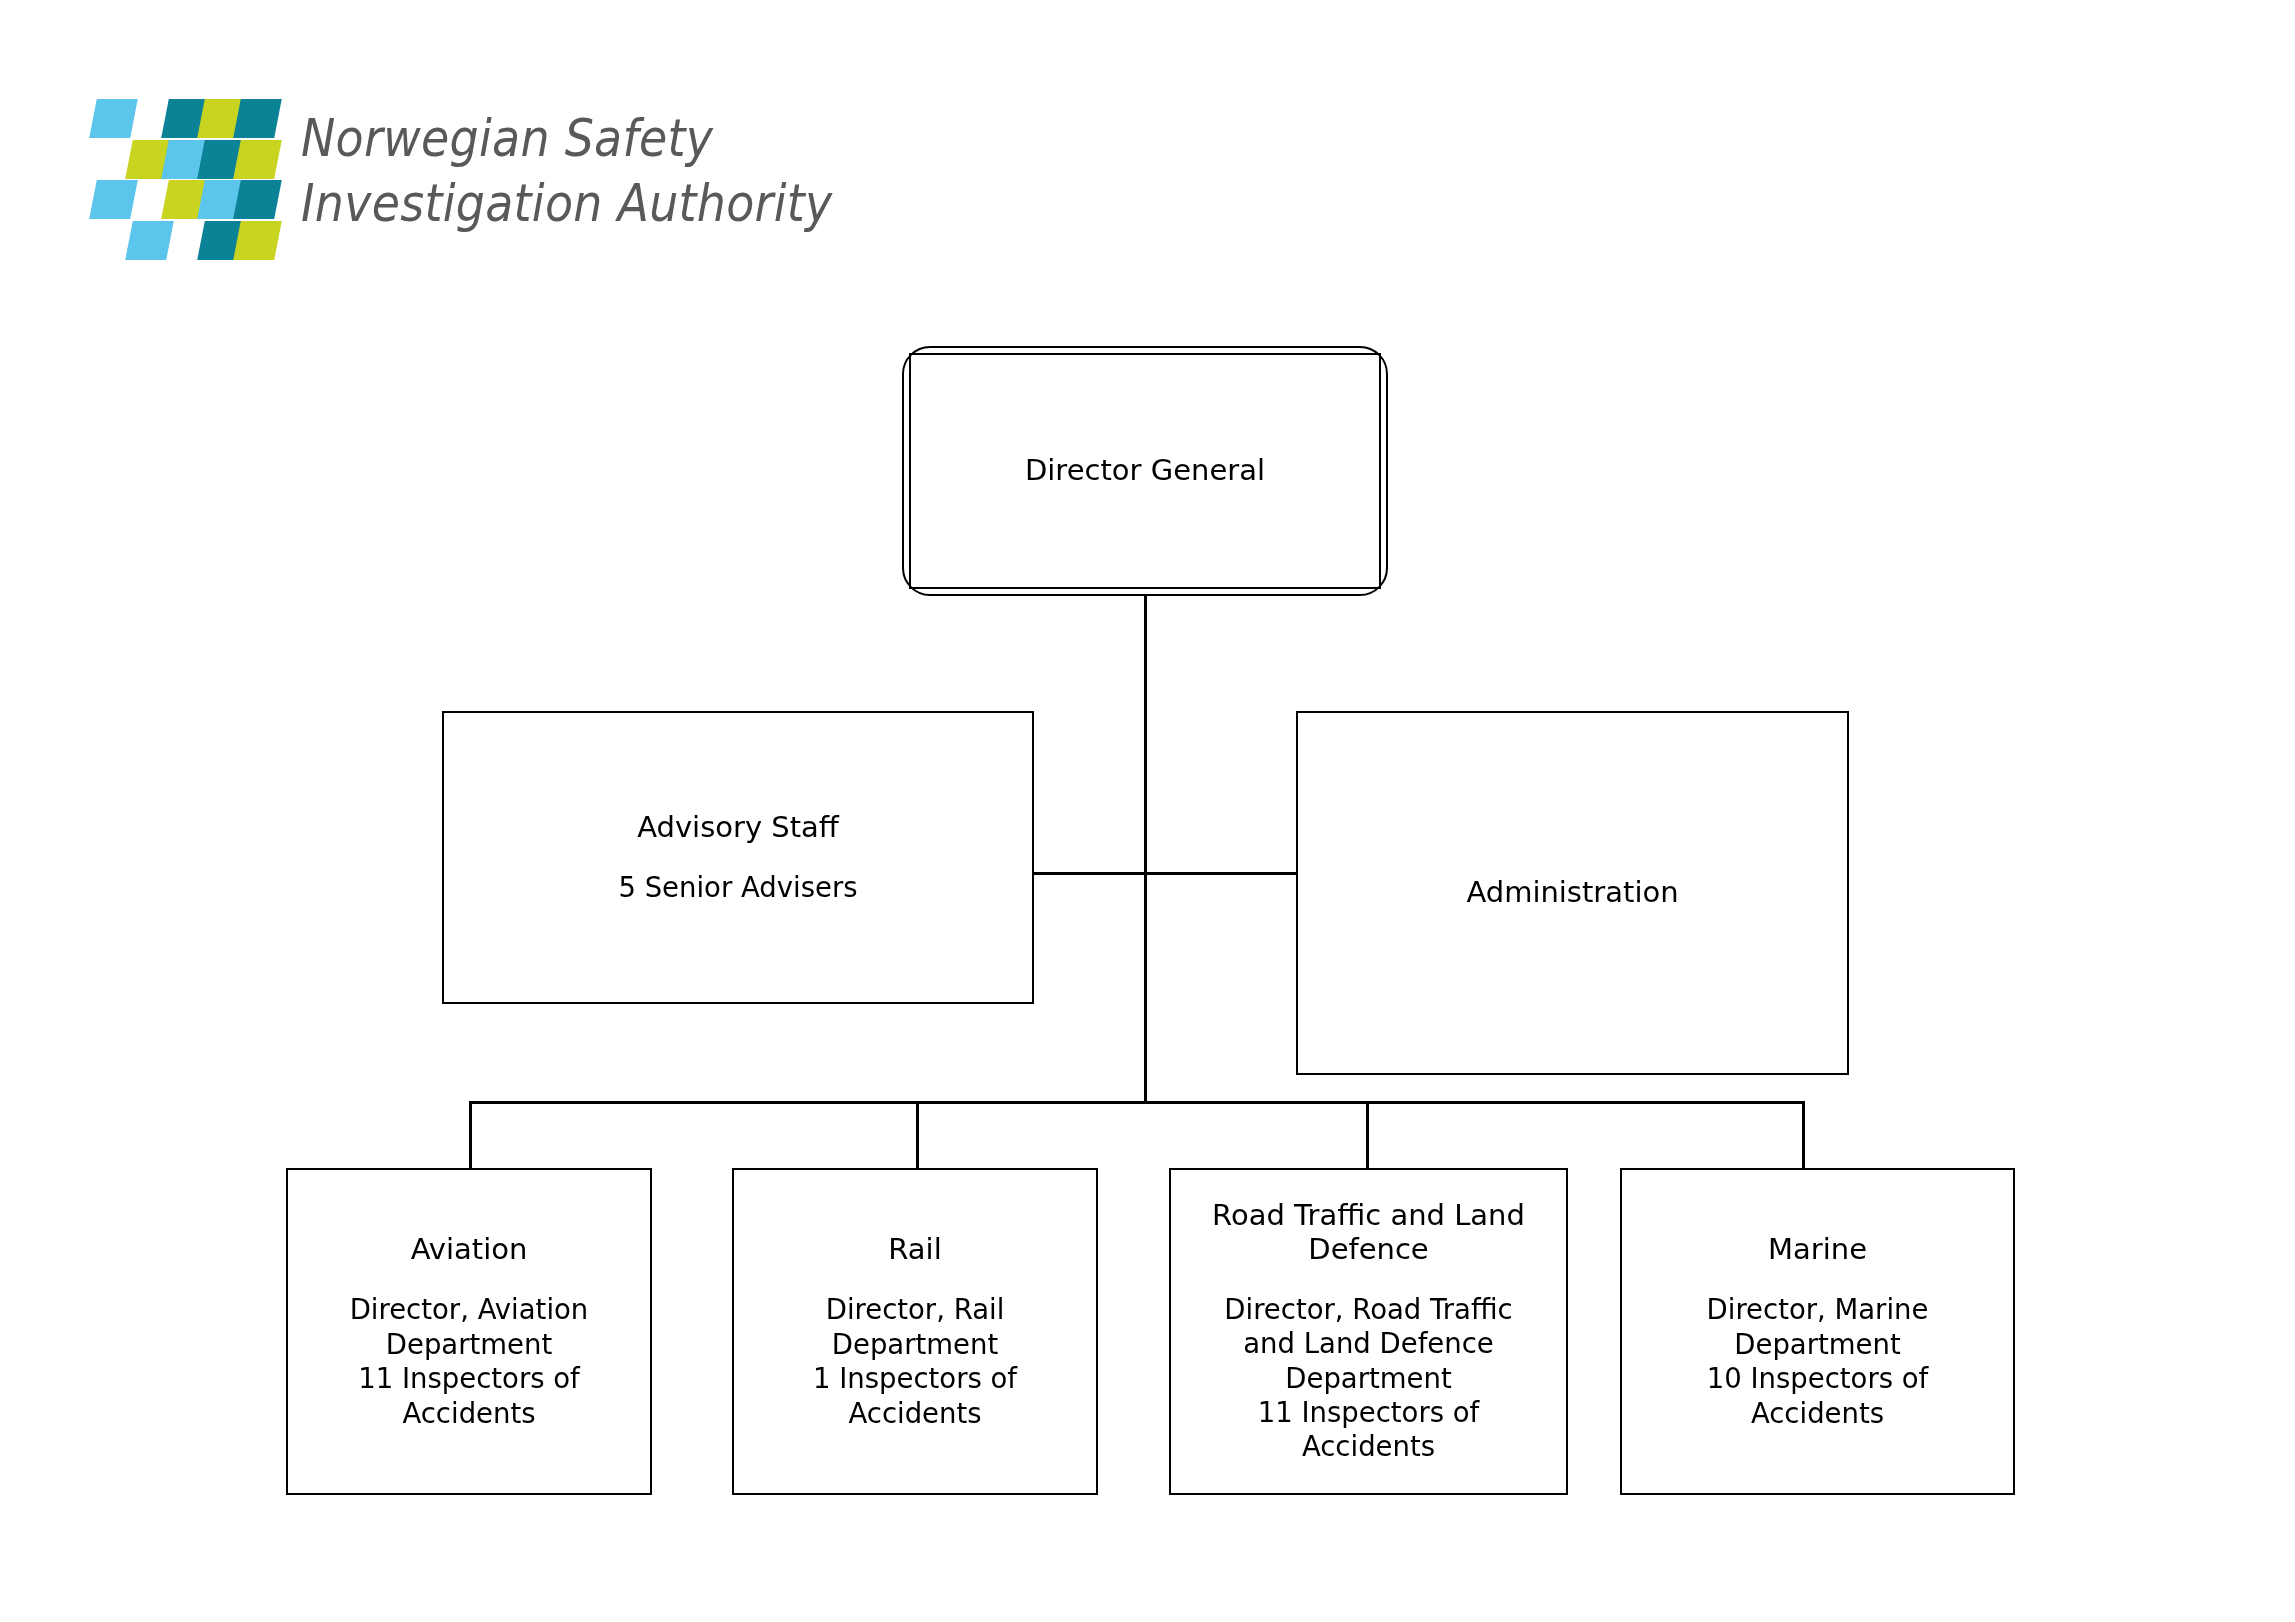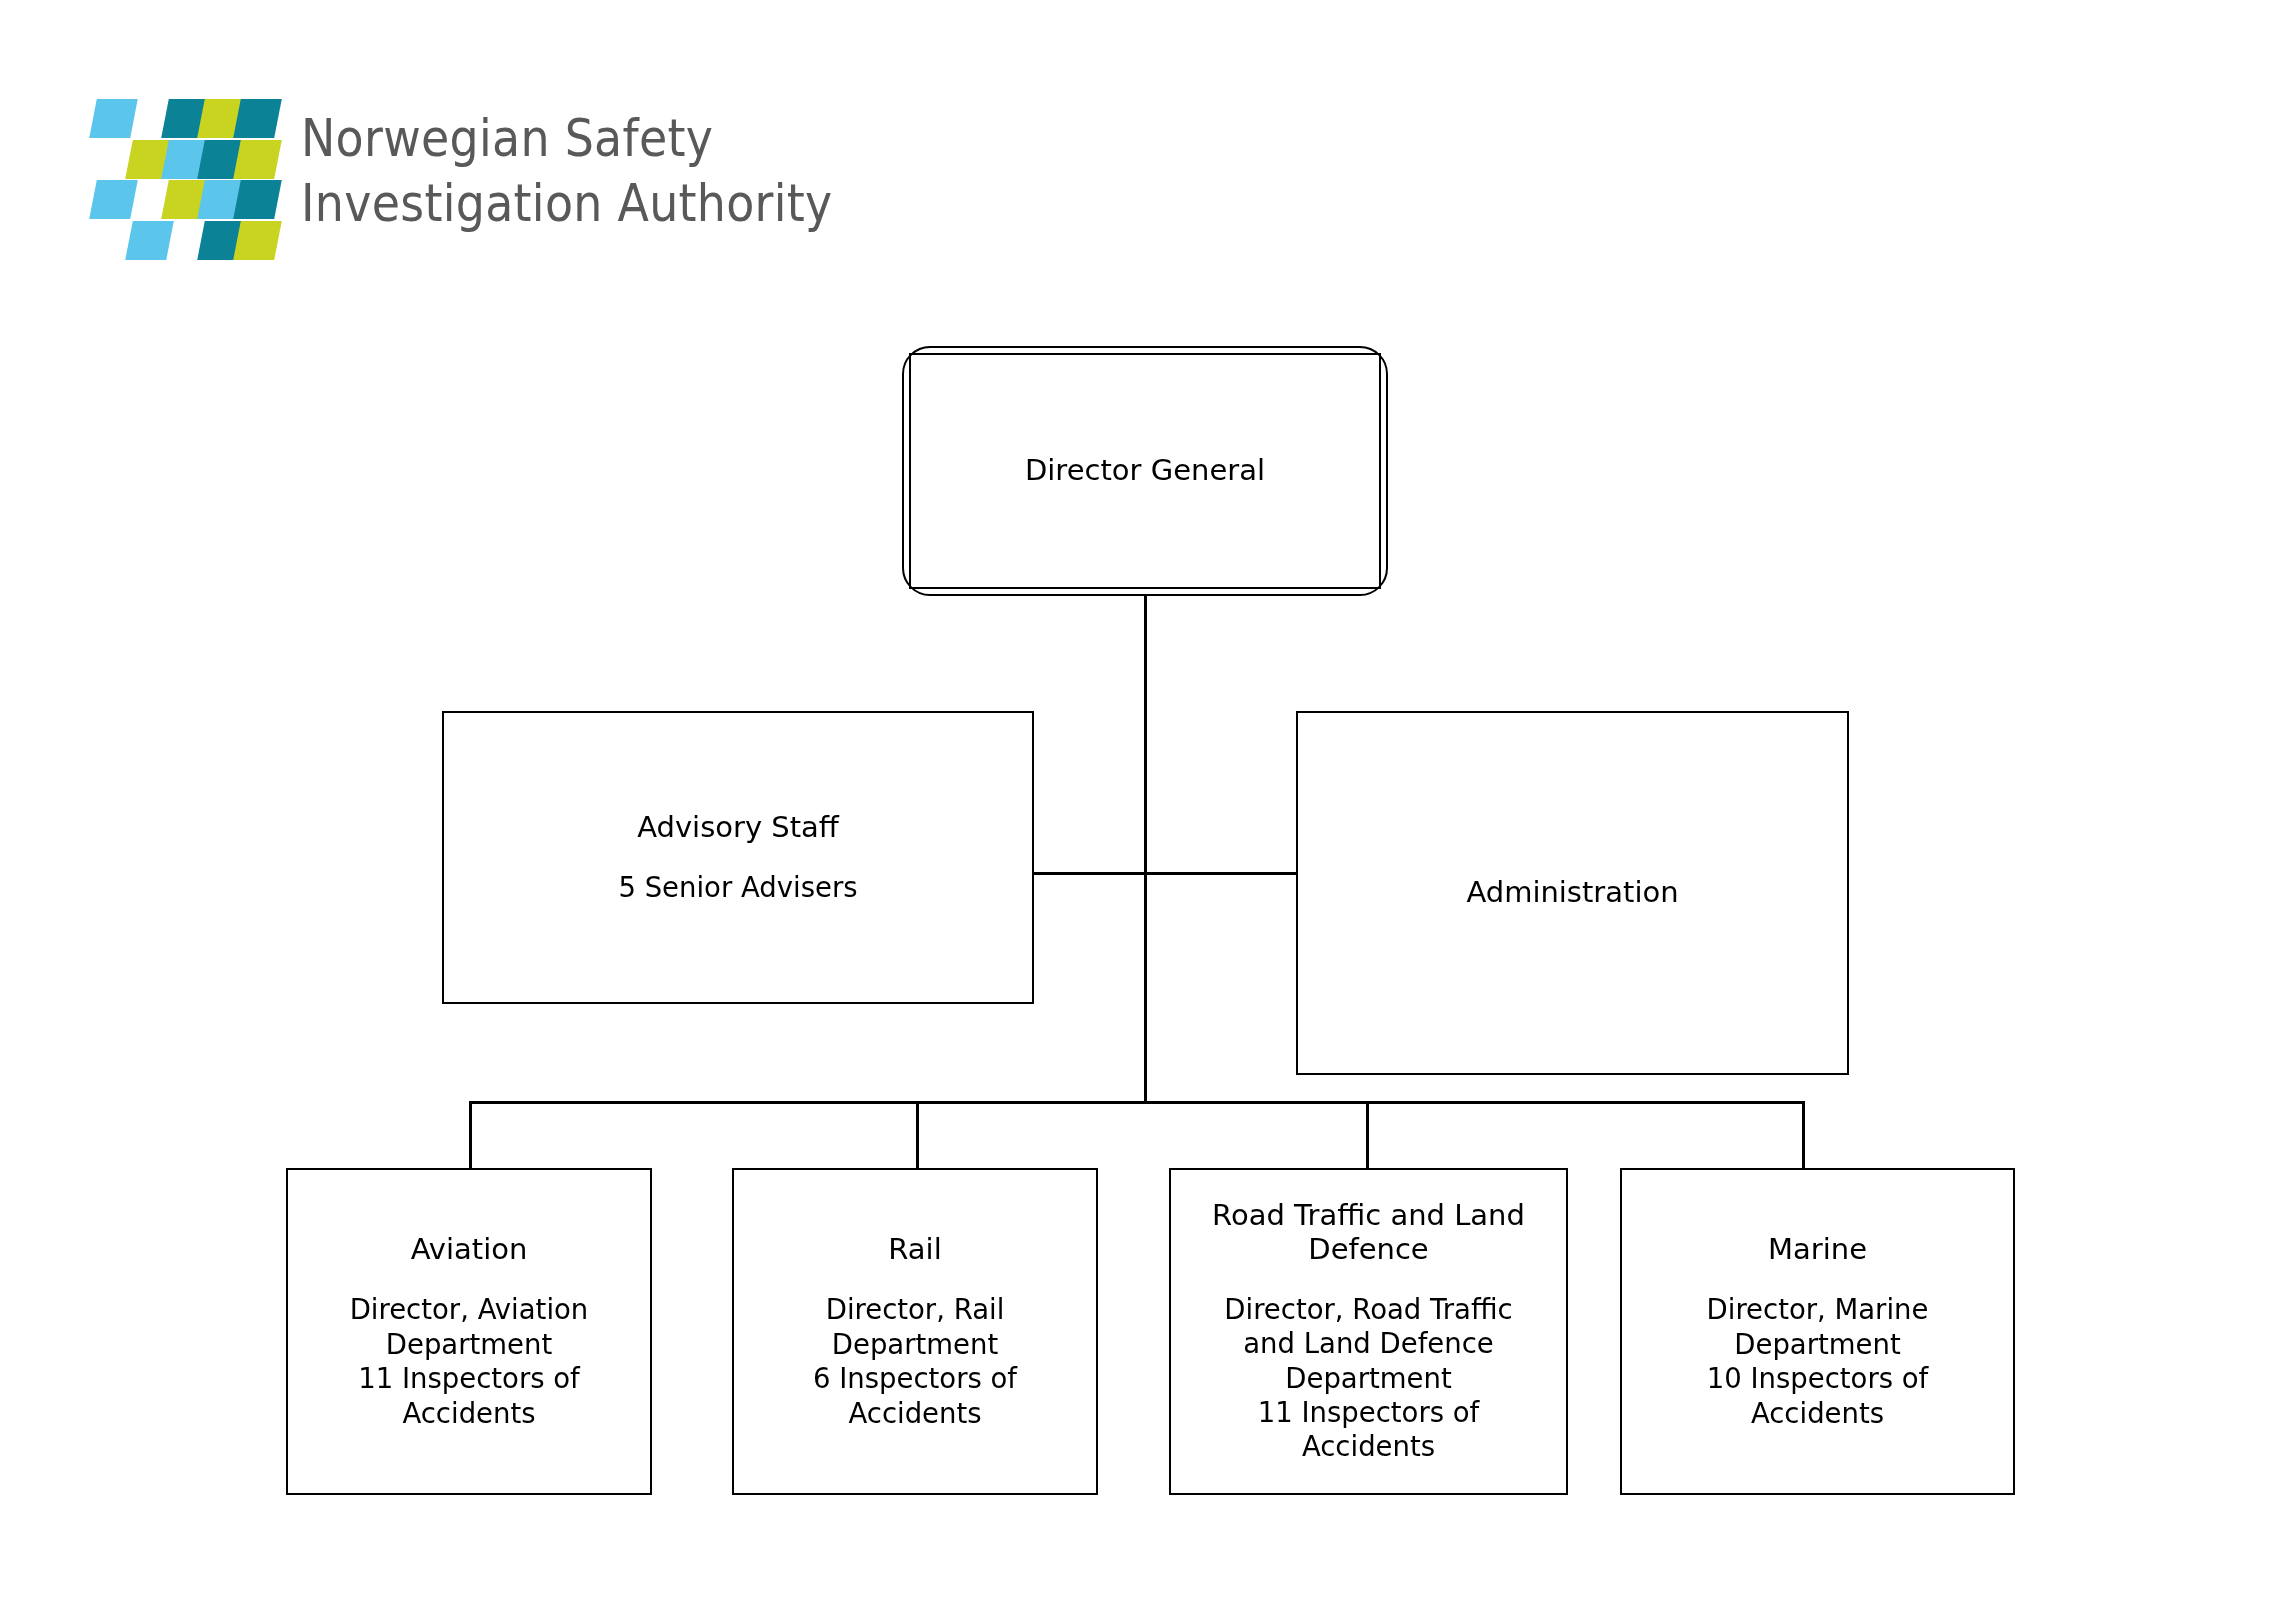--- a/index.html
+++ b/index.html
@@ -39,20 +39,21 @@
     height: 39px;
     transform: skewX(-11deg);
   }
   #logo-wordmark {
     position: absolute;
     left: 209px;
     top: 7.9px;
     width: 563px;
     color: #595959;
     font-family: "DejaVu Sans Condensed", "Liberation Sans Narrow", "Liberation Sans", sans-serif;
+    font-style: italic;
     font-size: 51px;
     line-height: 1.28;
     font-weight: 400;
     letter-spacing: 0.3px;
     white-space: pre-line;
   }
 
   
   .node {
     position: absolute;
@@ -165,21 +166,21 @@
     <div class="detail">Director, Aviation
 Department
 11 Inspectors of
 Accidents</div>
   </div>
 
   <div class="node" id="node-rail" style="left:732px; top:1168px; width:366px; height:327px;">
     <div class="title">Rail</div>
     <div class="detail">Director, Rail
 Department
-6 Inspectors of
+1 Inspectors of
 Accidents</div>
   </div>
 
   <div class="node" id="node-road-traffic-and-land-defence" style="left:1169px; top:1168px; width:399px; height:327px;">
     <div class="title">Road Traffic and Land
 Defence</div>
     <div class="detail">Director, Road Traffic
 and Land Defence
 Department
 11 Inspectors of

